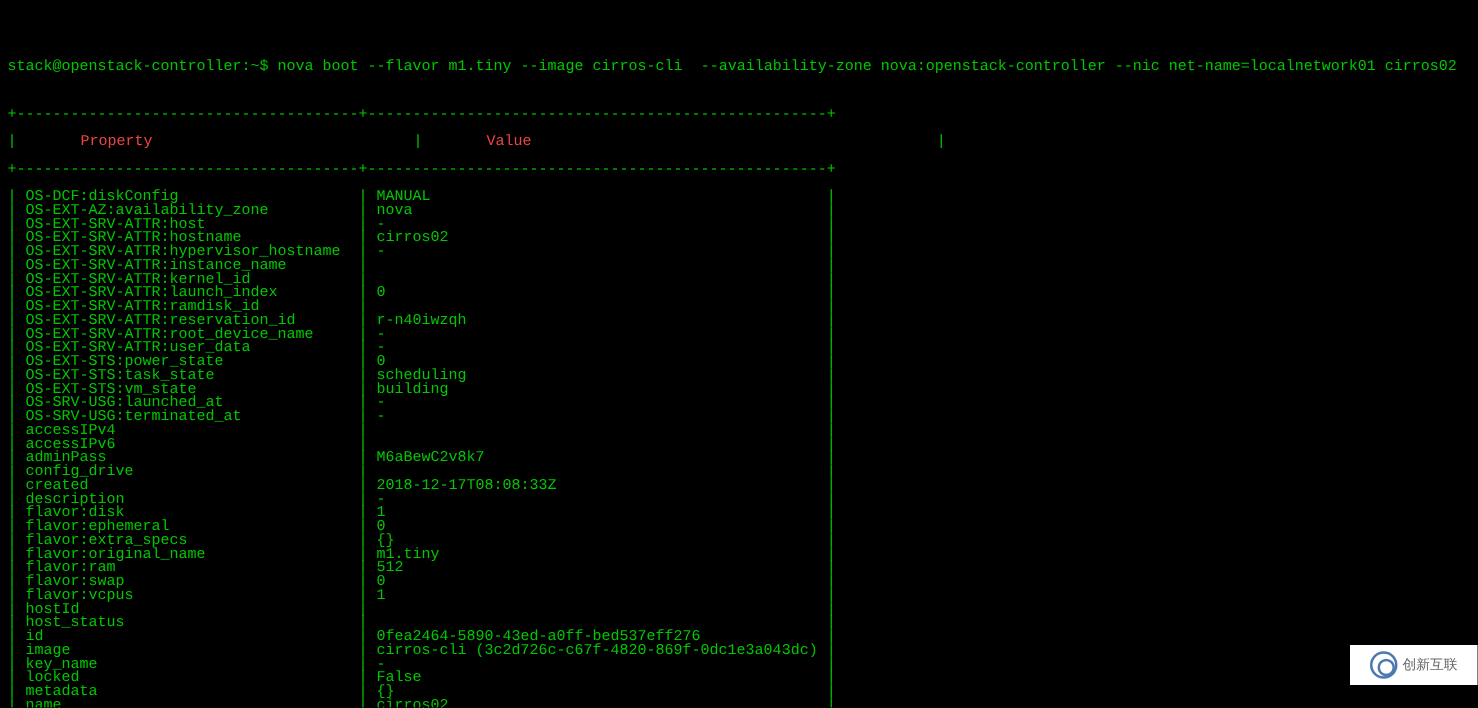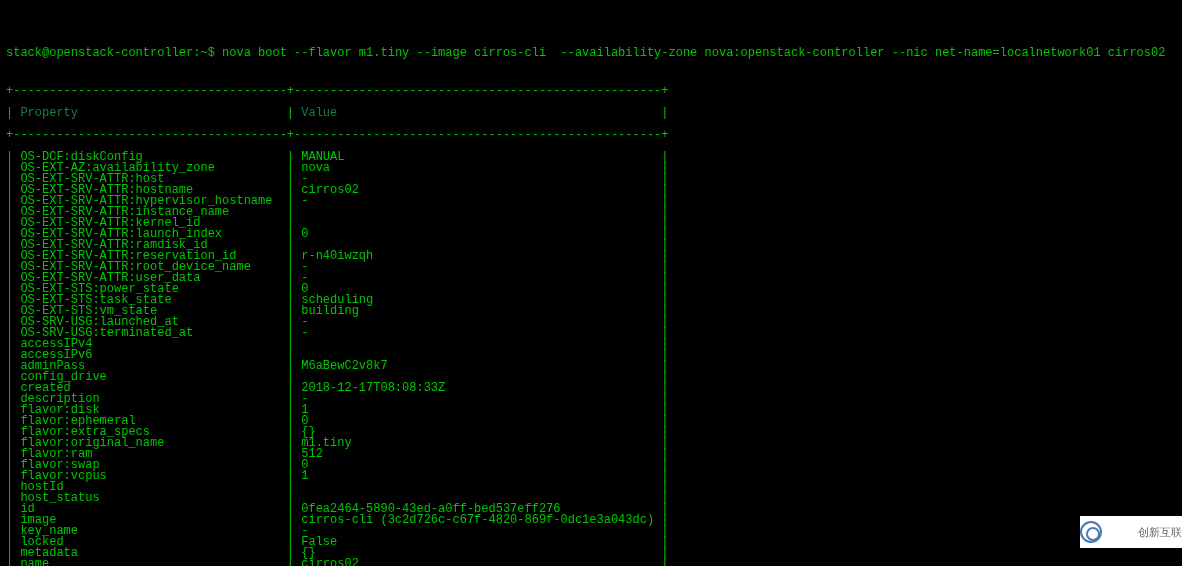--- a/index.html
+++ b/index.html
@@ -11,31 +11,31 @@
       line-height: 11px;
       padding: 4px 6px;
       white-space: pre;
       width: 1182px;
       height: 566px;
       overflow: hidden;
     }
     .prompt-line { margin-bottom: 16px; }
     .prompt { color: #00c800; }
     .border { color: #00c800; }
-    .header-label { color: #15803d; }
+    .header-label { color: #ef4444; margin-left: 44px; }
     .logo {
       position: absolute;
       right: 0;
       bottom: 18px;
       width: 102px;
       height: 32px;
       background: #ffffff;
       display: flex;
       align-items: center;
-      justify-content: space-between;
+      justify-content: center;
       font-family: sans-serif;
       font-size: 11px;
       color: #666;
     }
     .logo-circle {
       width: 22px;
       height: 22px;
       border: 2px solid #4a7ab0;
       border-radius: 50%;
       margin-right: 4px;

